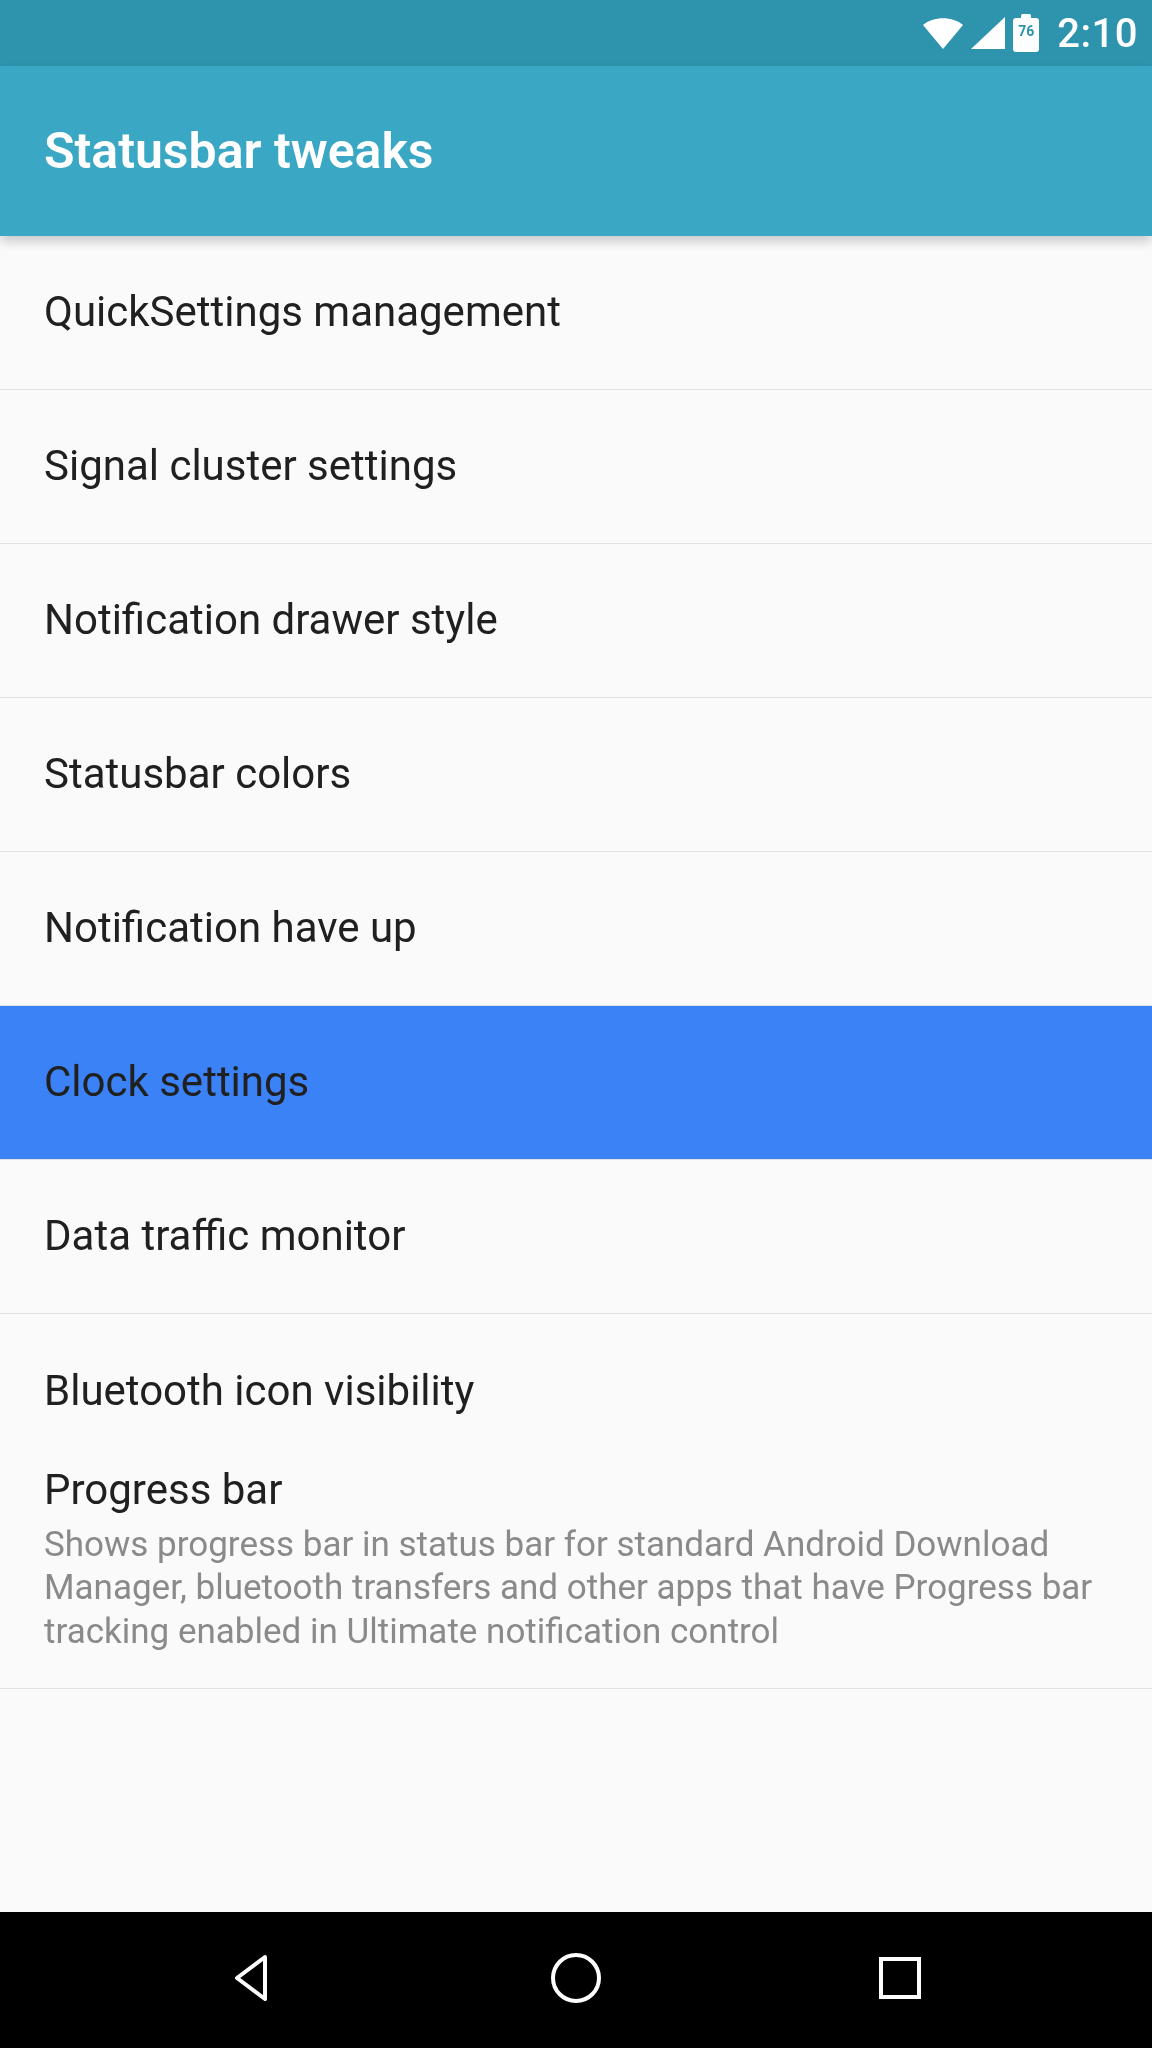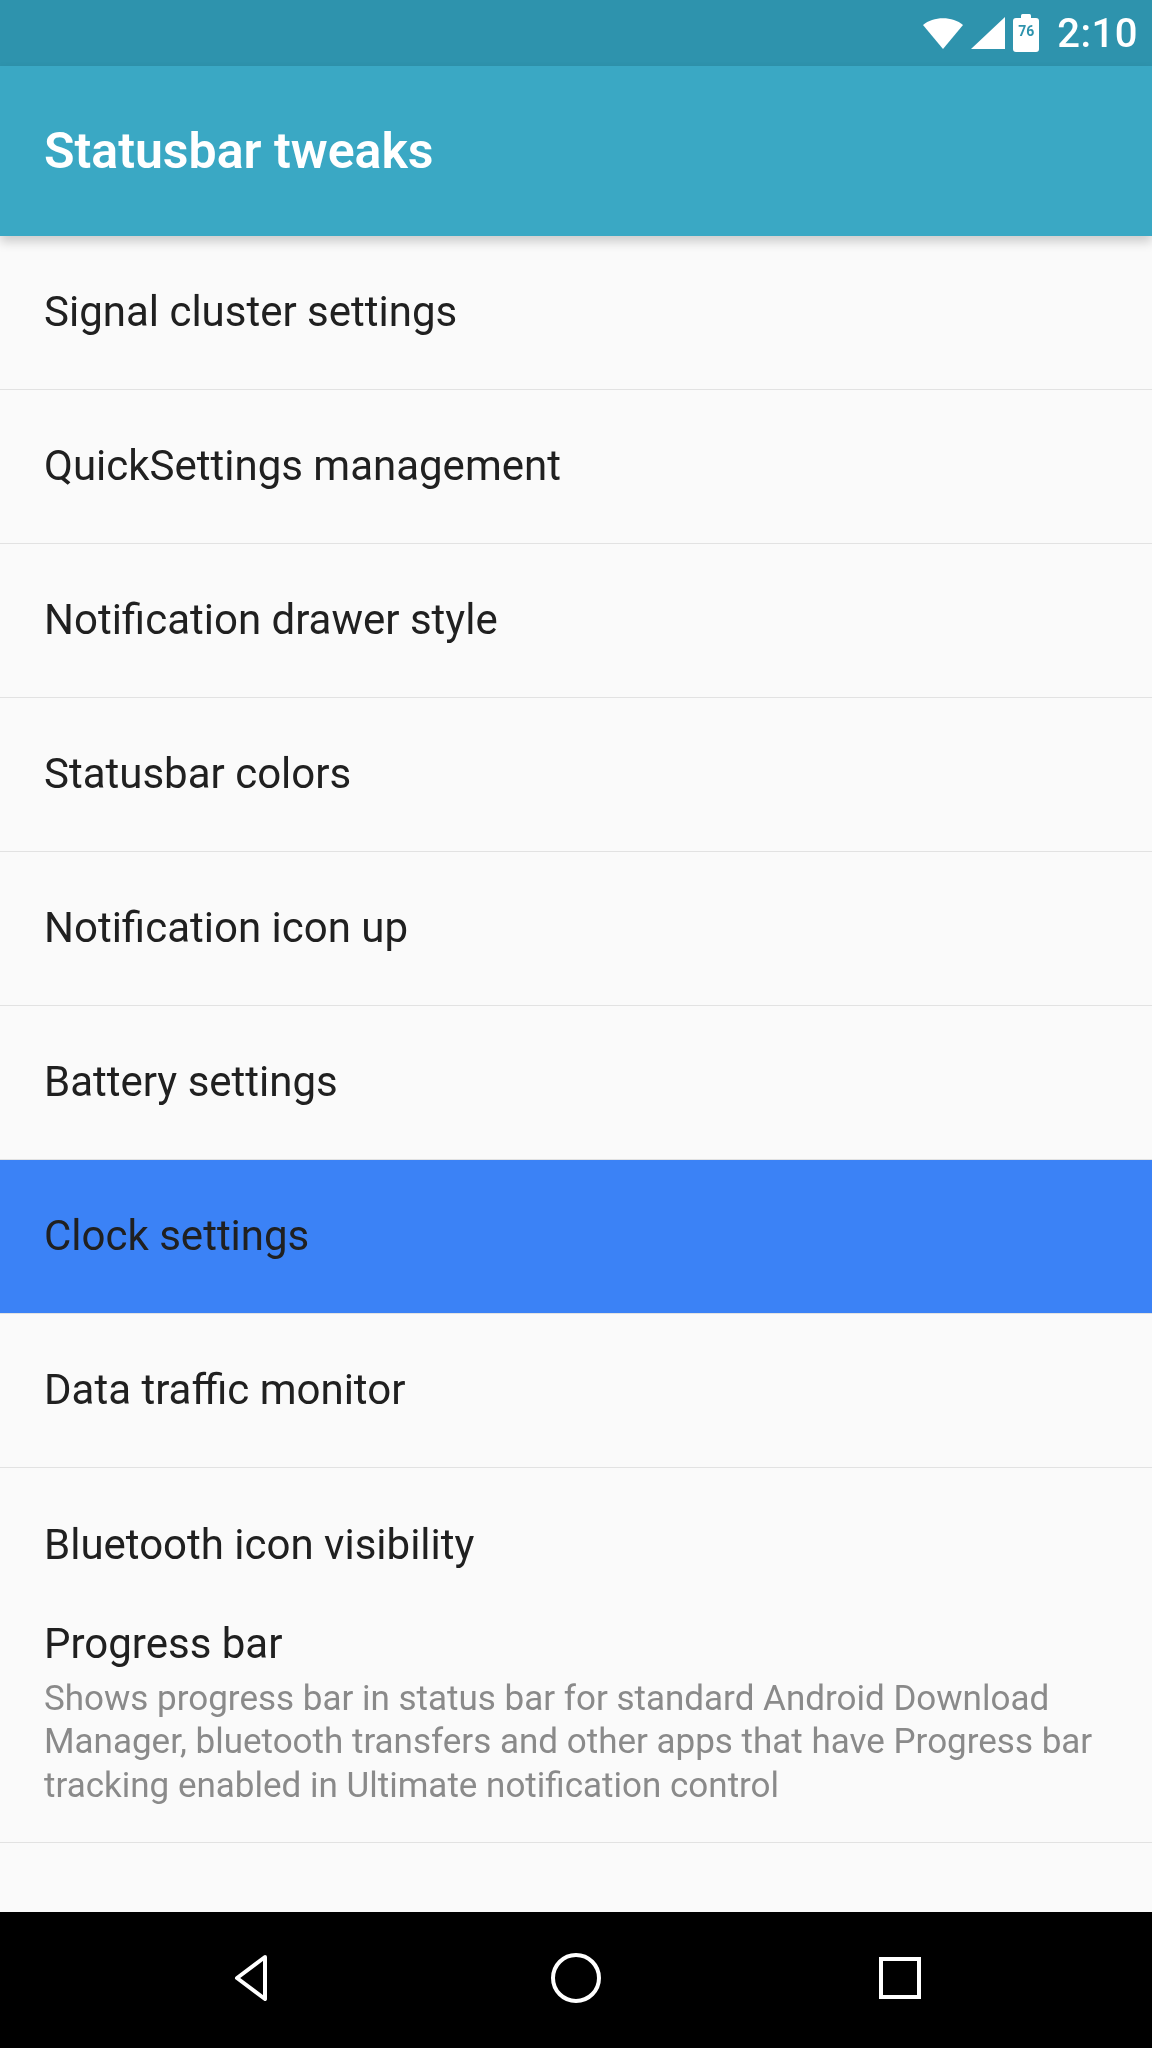--- a/index.html
+++ b/index.html
@@ -185,42 +185,39 @@
       </div>
 
       <div class="app-bar">
         <span class="title">Statusbar tweaks</span>
       </div>
 
       <div class="scroll">
         <div class="list">
 
           <div class="list-item">
+            <span class="primary">QuickSettings management</span>
+          </div>
+
+          <div class="list-item">
             <span class="primary">Signal cluster settings</span>
           </div>
 
           <div class="list-item">
-            <span class="primary">QuickSettings management</span>
-          </div>
-
-          <div class="list-item">
             <span class="primary">Notification drawer style</span>
           </div>
 
           <div class="list-item">
             <span class="primary">Statusbar colors</span>
           </div>
 
           <div class="list-item">
-            <span class="primary">Notification icon up</span>
-          </div>
-
-          <div class="list-item">
-            <span class="primary">Battery settings</span>
-          </div>
+            <span class="primary">Notification have up</span>
+          </div>
+
 
           <div class="list-item selected">
             <span class="primary">Clock settings</span>
           </div>
 
           <div class="list-item">
             <span class="primary">Data traffic monitor</span>
           </div>
 
           <div class="list-item last">

